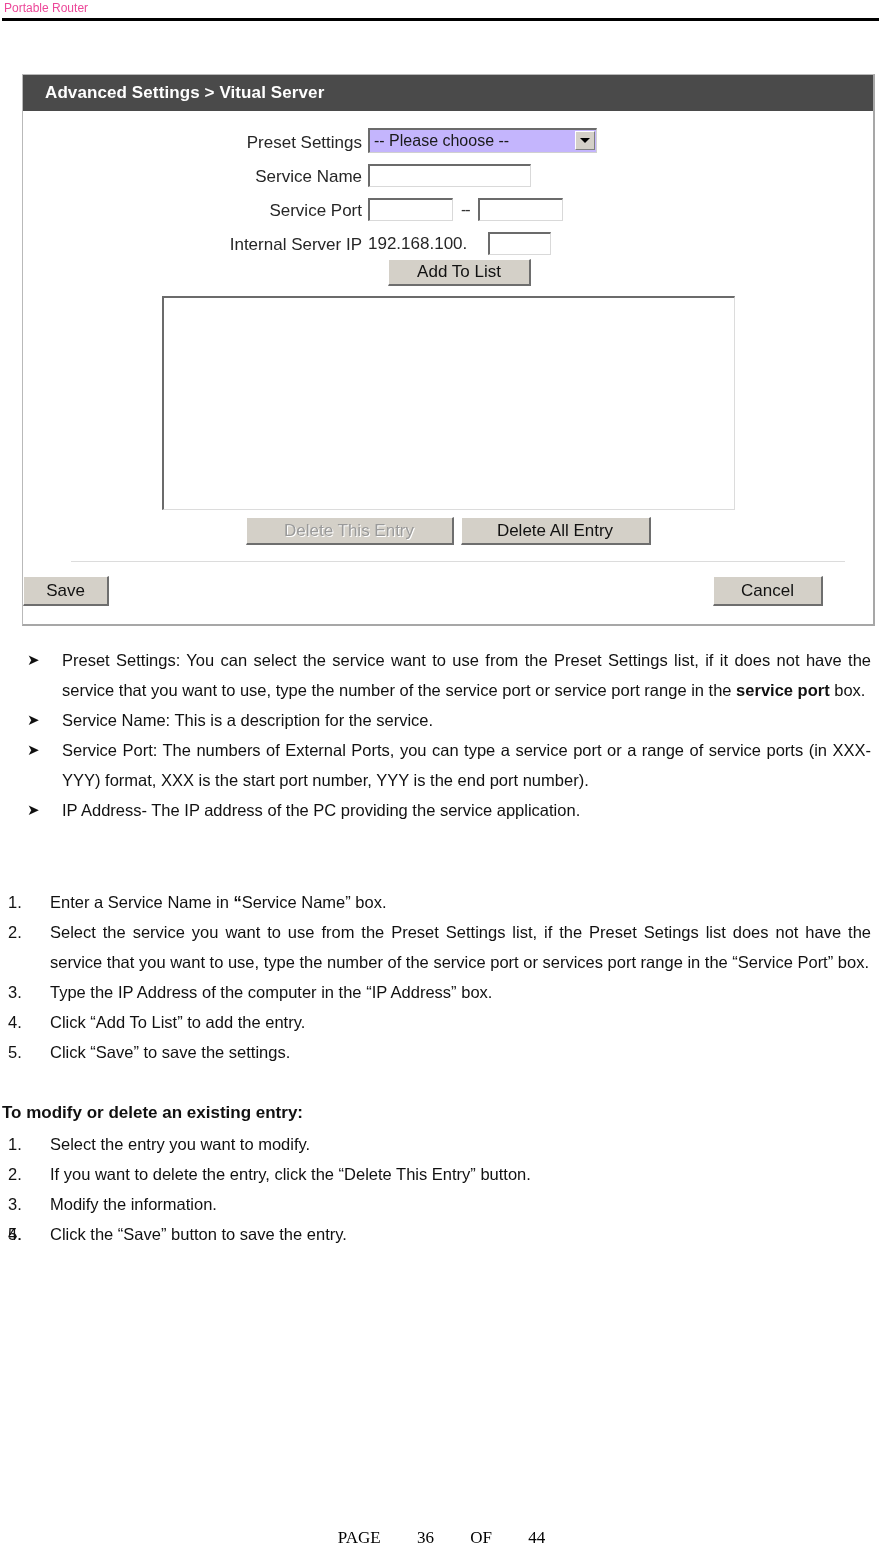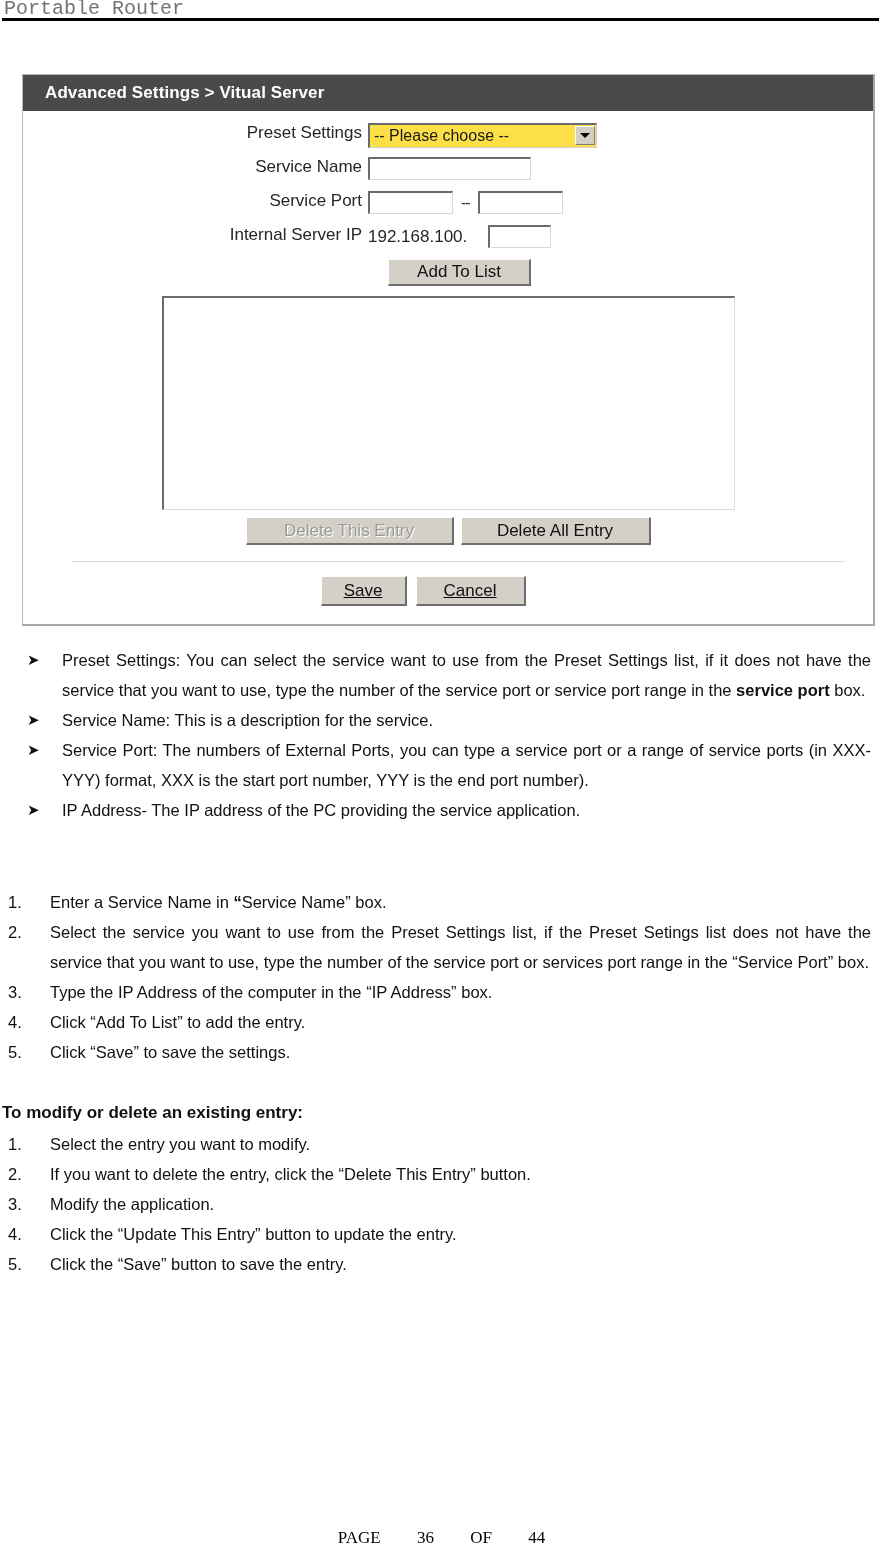--- a/index.html
+++ b/index.html
@@ -19,24 +19,24 @@
   
   .doc-header {
     position: absolute;
     left: 0; top: 0;
     width: 883px;
     height: 20px;
   }
   .doc-header-text {
     position: absolute;
     left: 4px; top: -1px;
-    font-family: Liberation Mono, monospace;
-    font-size: 20px;
+    font-family: Liberation Sans, sans-serif;
+    font-size: 12px;
     line-height: 19px;
-    color: #737373;
+    color: #ec4899;
     white-space: nowrap;
   }
   .doc-header-rule {
     position: absolute;
     left: 2px; top: 18px;
     width: 877px;
     height: 3px;
     background: #000;
   }
 
@@ -64,21 +64,21 @@
     box-sizing: border-box;
   }
   .panel-body {
     padding: 12px 0 10px 0;
     background: #fff;
   }
 
   
   .form-row {
     display: flex;
-    align-items: flex-start;
+    align-items: flex-end;
     justify-content: flex-start;
     height: 30px;
     margin-bottom: 4px;
   }
   .form-label {
     width: 345px;
     text-align: right;
     padding-right: 6px;
     font-size: 17px;
     color: #262626;
@@ -118,21 +118,21 @@
     color: #262626;
     margin-right: 21px;
     white-space: nowrap;
   }
 
   
   .sel-wrap {
     position: relative;
     width: 229px;
     height: 25px;
-    background: #fde047;
+    background: #c4b5fd;
     border-top: 2px solid #6b6b6b;
     border-left: 2px solid #6b6b6b;
     border-right: 1px solid #d0d0d0;
     border-bottom: 1px solid #d0d0d0;
     box-sizing: border-box;
     display: flex;
     align-items: center;
   }
   .sel-value {
     font-size: 16px;
@@ -222,24 +222,23 @@
   .btn-del-all  { width: 190px; height: 28px; }
 
   
   .divider {
     height: 1px;
     background: #dcdcdc;
     margin: 16px 28px 0 48px;
   }
   .actionrow {
     display: flex;
-    justify-content: center;
+    justify-content: space-between;
     padding: 14px 50px 8px 0;
     gap: 9px;
-    text-decoration: underline;
   }
   .btn-save   { width: 86px; height: 30px; }
   .btn-cancel { width: 110px; height: 30px; }
 
   
   .prose {
     position: absolute;
     left: 0; top: 645px;
     width: 883px;
     font-size: 16.5px;
@@ -388,22 +387,22 @@
       <li class="numitem"><span class="num">4.</span><span>Click “Add To List” to add the entry.</span></li>
       <li class="numitem"><span class="num">5.</span><span>Click “Save” to save the settings.</span></li>
     </ol>
 
   <div class="gap-b"></div>
 
   <div class="section-title">To modify or delete an existing entry:</div>
   <ol class="numlist" id="modify-host">
       <li class="numitem"><span class="num">1.</span><span>Select the entry you want to modify.</span></li>
       <li class="numitem"><span class="num">2.</span><span>If you want to delete the entry, click the “Delete This Entry” button.</span></li>
-      <li class="numitem"><span class="num">3.</span><span>Modify the application.</span></li>
-      <li class="numitem"><span class="num">4.</span><span>Click the “Update This Entry” button to update the entry.</span></li>
+      <li class="numitem"><span class="num">3.</span><span>Modify the information.</span></li>
+      <li class="numitem"><span class="num">4.</span></li>
       <li class="numitem"><span class="num">5.</span><span>Click the “Save” button to save the entry.</span></li>
     </ol>
 
 </div>
 
 <div class="doc-footer">
   <span>PAGE</span>
   <span>36</span>
   <span>OF</span>
   <span>44</span>

